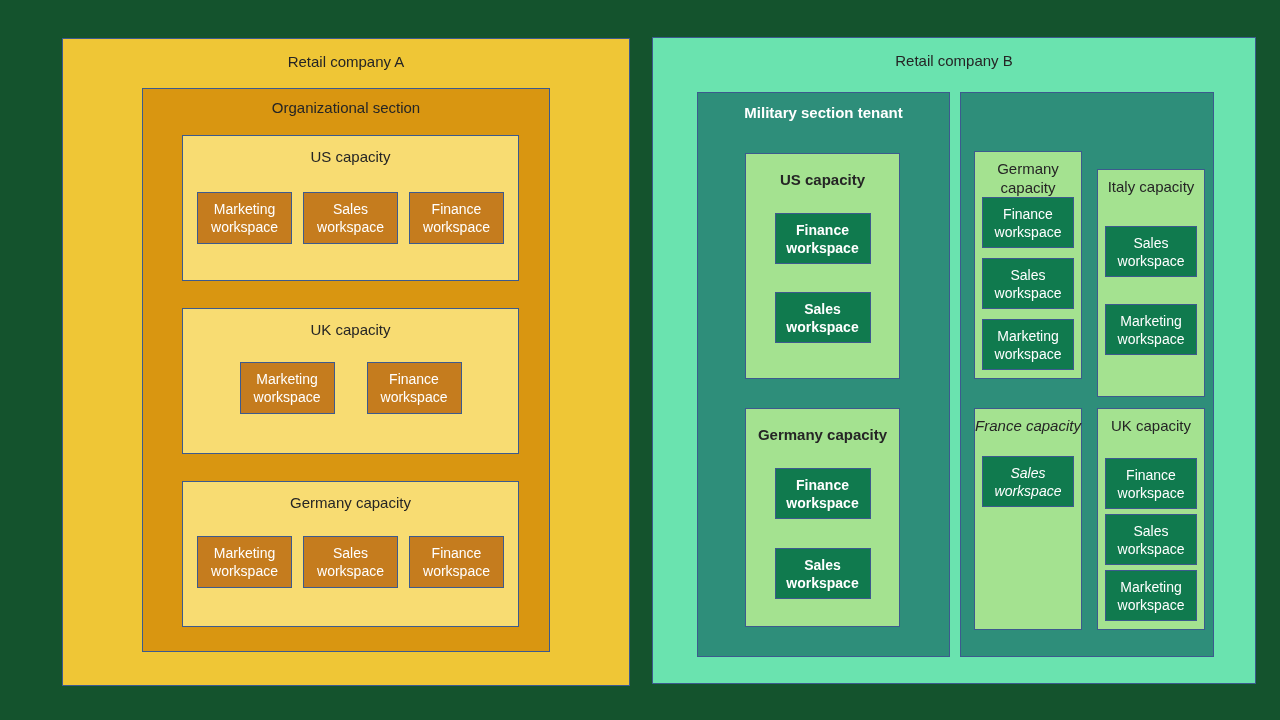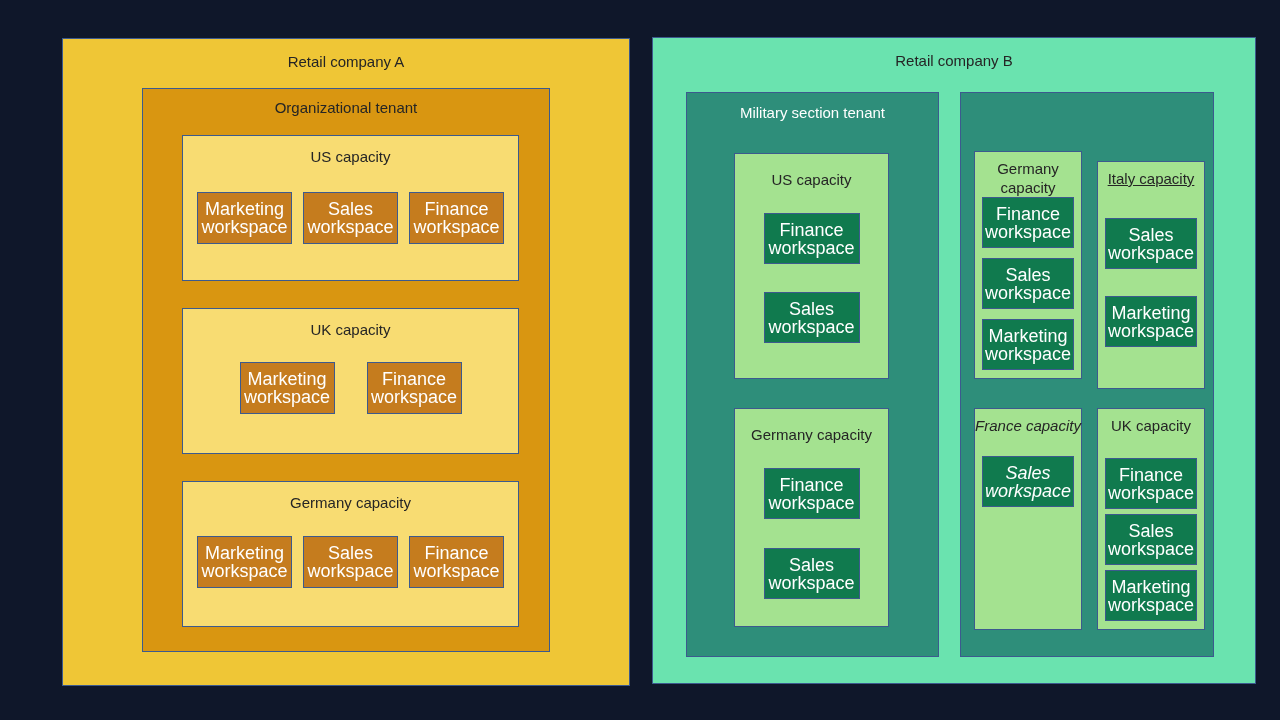--- a/index.html
+++ b/index.html
@@ -1,17 +1,17 @@
 <!DOCTYPE html>
 <html><head>
 <meta charset="utf-8">
 <style>
   html,body { margin:0; padding:0; background:#ffffff; }
   .canvas {
-    position:relative; width:1280px; height:720px; background:#0f172a;
+    position:relative; width:1280px; height:720px; background:#14532d;
     font-family:"Liberation Sans", sans-serif; color:#252525;
     overflow:hidden;
   }
   .box { position:absolute; border:1.5px solid #3c5a8e; box-sizing:border-box; }
 
   
   #companyA { left:62px; top:38px; width:568px; height:648px; background:#efc636; }
   .company-title { position:absolute; top:14px; left:0; width:100%; text-align:center;
                    font-size:15px; color:#252525; }
   #tenantOrg { left:79px; top:49px; width:408px; height:564px; background:#d99611; }
@@ -21,38 +21,38 @@
   #capA-us { top:46px; }
   #capA-uk { top:219px; }
   #capA-de { top:392px; }
   .cap-title { padding-top:11px; text-align:center; font-size:15px; color:#252525; line-height:19px; }
   .ws-row { position:absolute; left:0; right:0; display:flex; justify-content:center; gap:11px; }
   #capA-us .ws-row { top:56px; }
   #capA-uk .ws-row { top:53px; gap:32px; }
   #capA-de .ws-row { top:54px; }
   .ws { width:95px; height:52px; border:1.5px solid #3c5a8e; box-sizing:border-box;
         display:flex; align-items:center; justify-content:center; text-align:center;
-        font-size:18px; line-height:18px; color:#ffffff; }
+        font-size:14px; line-height:18px; color:#ffffff; }
   .ws-a { background:#c57c1e; }
 
   
   #companyB { left:652px; top:37px; width:604px; height:647px; background:#6ae3af; }
   .tenant-b { background:#2e8e7a; }
-  #tenantMil { left:33px; top:54px; width:253px; height:565px; }
+  #tenantMil { left:44px; top:54px; width:253px; height:565px;font-weight:bold; }
   #tenantCom { left:307px; top:54px; width:254px; height:565px; }
   .tenant-title-b { position:absolute; top:11px; left:0; width:100%; text-align:center;
                     font-size:15px; color:#ffffff; }
   .cap-b { background:#a4e290; }
   .cap-mil { left:47px; width:155px; }
   #capB-mil-us { top:60px; height:226px; }
   #capB-mil-de { top:315px; height:219px; }
   .cap-mil .cap-title { padding-top:16px; }
   .cap-com { width:108px; }
   #capB-com-de { left:13px; top:58px; height:228px; }
-  #capB-com-it { left:136px; top:68px; height:228px;text-decoration:underline; }
+  #capB-com-it { left:136px; top:76px; height:228px; }
   #capB-com-fr { left:13px; top:315px; height:222px;font-style:italic; }
   #capB-com-uk { left:136px; top:315px; height:222px; }
   .cap-com .cap-title { padding-top:7px; }
   .ws-col { position:absolute; left:0; right:0; display:flex; flex-direction:column; align-items:center; }
   #capB-mil-us .ws-col { top:59px; gap:28px; }
   #capB-mil-de .ws-col { top:59px; gap:29px; }
   #capB-com-de .ws-col { top:45px; gap:10px; }
   #capB-com-it .ws-col { top:56px; gap:27px; }
   #capB-com-fr .ws-col { top:47px; }
   #capB-com-uk .ws-col { top:49px; gap:5px; }
@@ -62,21 +62,21 @@
 </style>
 </head>
 <body>
 
 <div class="canvas">
 
   <div class="box" id="companyA">
     <div class="company-title">Retail company A</div>
 
     <div class="box" id="tenantOrg">
-      <div class="tenant-title-a">Organizational tenant</div>
+      <div class="tenant-title-a">Organizational section</div>
 
       <div class="box cap-a" id="capA-us">
         <div class="cap-title">US capacity</div>
         <div class="ws-row">
           <div class="ws ws-a">Marketing workspace</div>
           <div class="ws ws-a">Sales workspace</div>
           <div class="ws ws-a">Finance workspace</div>
         </div>
       </div>
 

